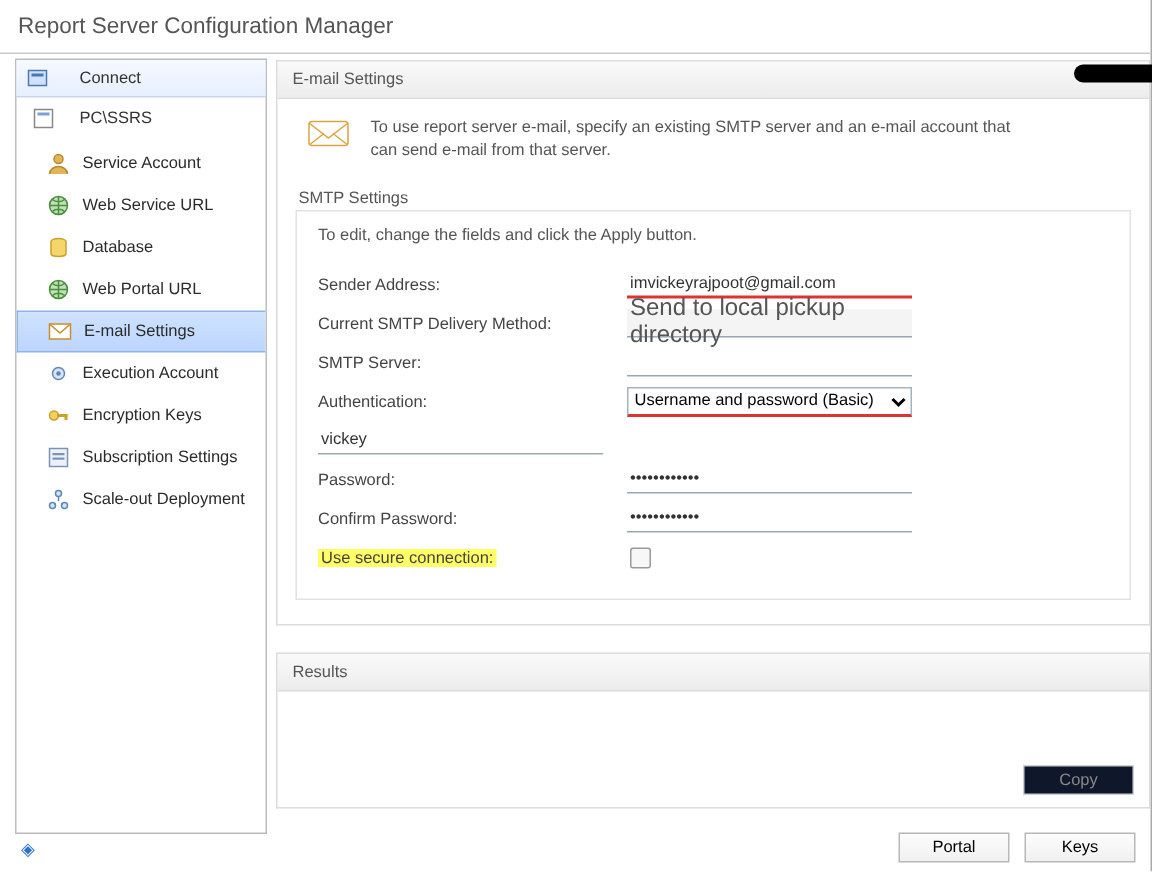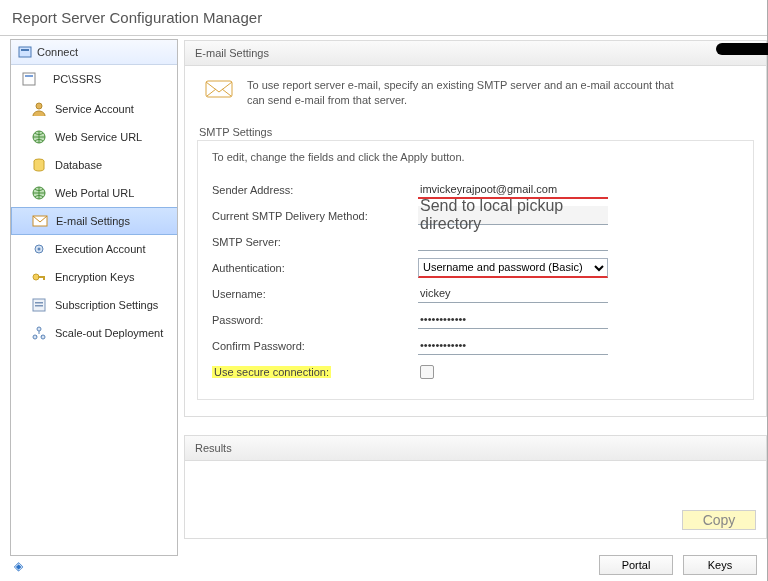--- a/index.html
+++ b/index.html
@@ -1,21 +1,21 @@
 <!DOCTYPE html>
 <html><head>
 <meta charset="utf-8">
 <style>
   * { box-sizing: border-box; }
   html, body { margin:0; padding:0; font-family: "Segoe UI", Tahoma, Arial, sans-serif; font-size:11px; color:#333; background:#fff; }
   .app { width:768px; height:581px; position:relative; border-right:1px solid #aaa; }
   .titlebar { height:36px; padding:0 12px; display:flex; align-items:center; font-size:15px; color:#555; border-bottom:1px solid #ccc; }
   .body { display:flex; height:520px; }
   .sidebar { width:168px; margin:3px 0 0 10px; border:1px solid #bcbcbc; background:#fff; display:flex; flex-direction:column; }
-  .sb-connect { background:linear-gradient(#f6f9ff,#e6efff); border-bottom:1px solid #c9d6ea; padding:4px 6px; display:flex; align-items:center; gap:4px; font-size:11px; }
+  .sb-connect { background:linear-gradient(#f6f9ff,#e6efff); border-bottom:1px solid #c9d6ea; padding:4px 6px; display:flex; align-items:center; gap:20px; font-size:11px; }
   .sb-node { padding:6px 10px; display:flex; align-items:center; gap:16px; font-size:11px; }
   .sb-items { padding:2px 0 0 0; flex:1; overflow:auto; }
   .sb-item { height:28px; padding:0 8px 0 20px; display:flex; align-items:center; gap:8px; font-size:11px; color:#2b2b2b; cursor:default; }
   .sb-item.selected { background:linear-gradient(#cfe3ff,#bcd5ff); border:1px solid #8db5e8; border-right:none; }
   .icon { width:16px; height:16px; display:inline-flex; align-items:center; justify-content:center; font-size:12px; }
   .main { flex:1; padding:4px 0 0 6px; display:flex; flex-direction:column; }
   .panel-header { background:linear-gradient(#fafafa,#ececec); border:1px solid #dcdcdc; padding:6px 10px; font-size:11px; color:#555; position:relative; }
   .redact { position:absolute; right:-50px; top:2px; width:100px; height:12px; background:#000; border-radius:6px; }
   .panel { border:1px solid #dcdcdc; border-top:none; padding:10px 12px 16px 12px; }
   .intro { display:flex; gap:14px; padding:2px 4px 14px 8px; }
@@ -29,21 +29,21 @@
   .row .field { flex:0 0 190px; }
   .field input[type=text], .field input[type=password] { width:190px; height:19px; border:none; border-bottom:1px solid #9aa7b3; font-size:11px; padding:0 2px; background:transparent; color:#333; }
   .field select { width:190px; height:20px; font-size:11px; border:1px solid #a7b2bf; background:#fff; }
   .underline-red { border-bottom:2px solid #d33 !important; }
   .static-field { width:190px; height:19px; border-bottom:1px solid #9aa7b3; font-size:16px; color:#555; display:flex; align-items:center; padding:0 2px; background:#f4f4f4; }
   .hl-yellow { background:#ffff66; padding:0 2px; }
   .chk { width:14px; height:14px; border:1px solid #999; border-radius:2px; background:#f7f7f7; }
   .results-wrap { margin-top:18px; }
   .results-header { background:linear-gradient(#fafafa,#ececec); border:1px solid #dcdcdc; padding:6px 10px; font-size:11px; color:#555; }
   .results-body { border:1px solid #dcdcdc; border-top:none; height:78px; position:relative; }
-  .copy-btn { position:absolute; right:10px; bottom:8px; width:74px; height:20px; font-size:14px; color:#888; background:#fef9c3; border:1px solid #d0d0d0; }
+  .copy-btn { position:absolute; right:10px; bottom:8px; width:74px; height:20px; font-size:11px; color:#888; background:#0f172a; border:1px solid #d0d0d0; }
   .footer-btns { position:absolute; right:10px; bottom:6px; display:flex; gap:10px; }
   .footer-btns button { width:74px; height:20px; font-size:11px; background:linear-gradient(#fdfdfd,#f0f0f0); border:1px solid #b8b8b8; }
   .helpicon { position:absolute; left:14px; bottom:8px; color:#2a72c8; font-size:12px; }
   svg { display:block; }
 </style>
 </head>
 <body>
 
 <div class="app">
   <div class="titlebar">
@@ -196,21 +196,20 @@
           </div>
           <div class="row">
             <label>SMTP Server:</label>
             <div class="field"><input type="text" value="" style=""></div>
           </div>
           <div class="row">
             <label>Authentication:</label>
             <div class="field"><select class="underline-red"><option>Username and password (Basic)</option></select></div>
           </div>
           <div class="row">
-            <label>Username:</label>
             <div class="field"><input type="text" value="vickey" style=""></div>
           </div>
           <div class="row">
             <label>Password:</label>
             <div class="field"><input type="password" value="••••••••••••" style=""></div>
           </div>
           <div class="row">
             <label>Confirm Password:</label>
             <div class="field"><input type="password" value="••••••••••••" style=""></div>
           </div>

